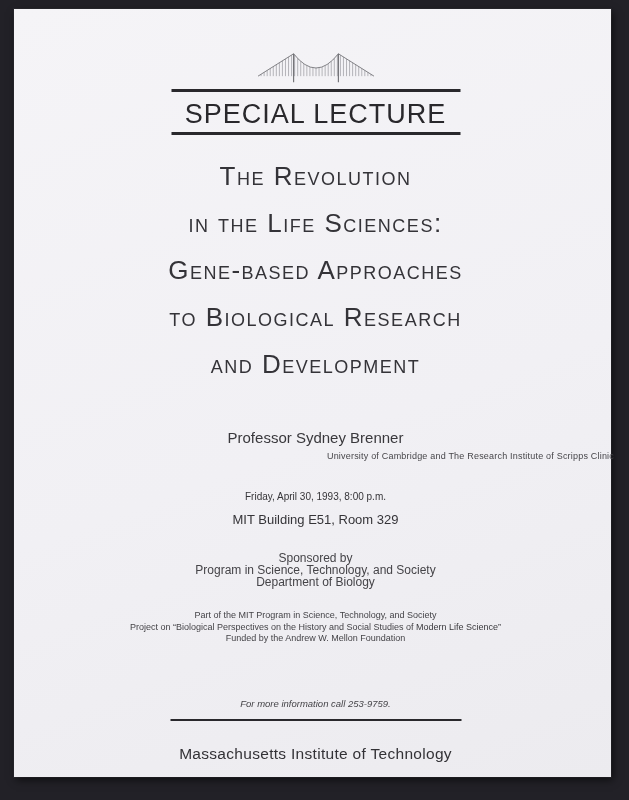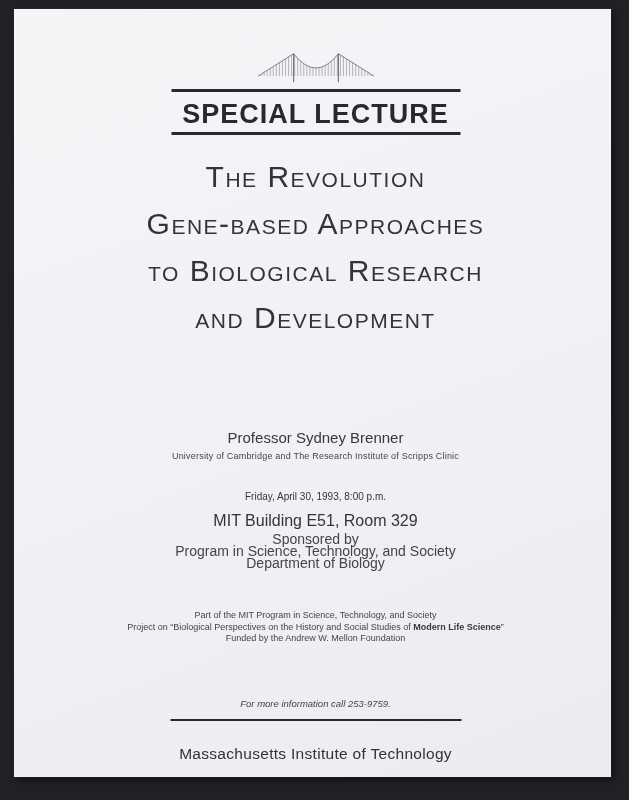--- a/index.html
+++ b/index.html
@@ -18,35 +18,35 @@
 
   .bridge{top:42px;}
   .bridge svg{display:inline-block;}
 
   .rule{position:absolute;left:50%;transform:translateX(-50%);background:#29282c;}
   .rule-1{top:80px;width:289px;height:3px;}
   .rule-2{top:123px;width:289px;height:3px;}
   .rule-3{top:710px;width:291px;height:2px;}
 
   .masthead{
-    top:90px;font-size:27px;font-weight:bold;letter-spacing:1px;color:#29282c;
+    top:90px;font-size:27px;font-weight:normal;letter-spacing:1px;color:#29282c;
   }
   .title{
-    top:144px;font-size:30px;line-height:47px;letter-spacing:1.5px;
+    top:144px;font-size:26px;line-height:47px;letter-spacing:1.5px;
     font-variant:small-caps;color:#343338;font-weight:400;
   }
   .speaker-name{top:420px;font-size:15px;color:#39383c;}
-  .speaker-affiliation{top:442px;font-size:9px;color:#47464a;letter-spacing:0.2px;}
+  .speaker-affiliation{top:442px;font-size:9px;color:#47464a;letter-spacing:0.2px;text-align:right;}
 
   .event-datetime{top:482px;font-size:10px;color:#353438;}
-  .event-location{top:503px;font-size:16px;color:#353438;}
+  .event-location{top:503px;font-size:13px;color:#353438;}
 
-  .sponsors{top:524px;font-size:14px;line-height:12px;color:#454448;}
+  .sponsors{top:543px;font-size:12px;line-height:12px;color:#454448;}
   .program-note{top:601px;font-size:9px;line-height:11.5px;color:#454448;}
-  .program-note b{font-weight:bold;color:#3a393d;}
+  .program-note b{font-weight:normal;color:#3a393d;}
 
   .info-line{top:689px;font-size:9.5px;color:#454448;font-style:italic;}
   .institution{top:736px;font-size:15.5px;color:#333236;letter-spacing:0.3px;}
 </style>
 </head>
 <body>
 
 <div class="stage">
   <div class="paper">
     <div class="content">
@@ -58,20 +58,21 @@
           <path d="M36,2V30 M80,2V30" stroke="#6d6d72" stroke-width="1.1"></path>
         </svg>
       </div>
 
       <div class="rule rule-1"></div>
       <div class="block masthead">SPECIAL LECTURE</div>
       <div class="rule rule-2"></div>
 
       <div class="block title">
         <div>The Revolution</div>
+        <div>in the Life Sciences:</div>
         <div>Gene-based Approaches</div>
         <div>to Biological Research</div>
         <div>and Development</div>
       </div>
 
       <div class="block speaker-name">Professor Sydney Brenner</div>
       <div class="block speaker-affiliation">University of Cambridge and The Research Institute of Scripps Clinic</div>
 
       <div class="block event-datetime">Friday, April 30, 1993, 8:00 p.m.</div>
       <div class="block event-location">MIT Building E51, Room 329</div>

